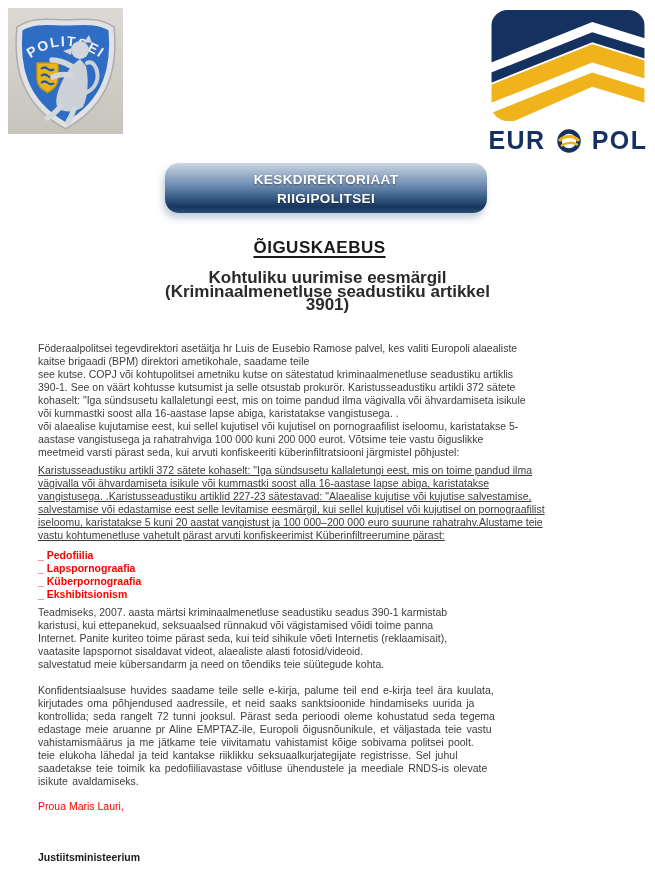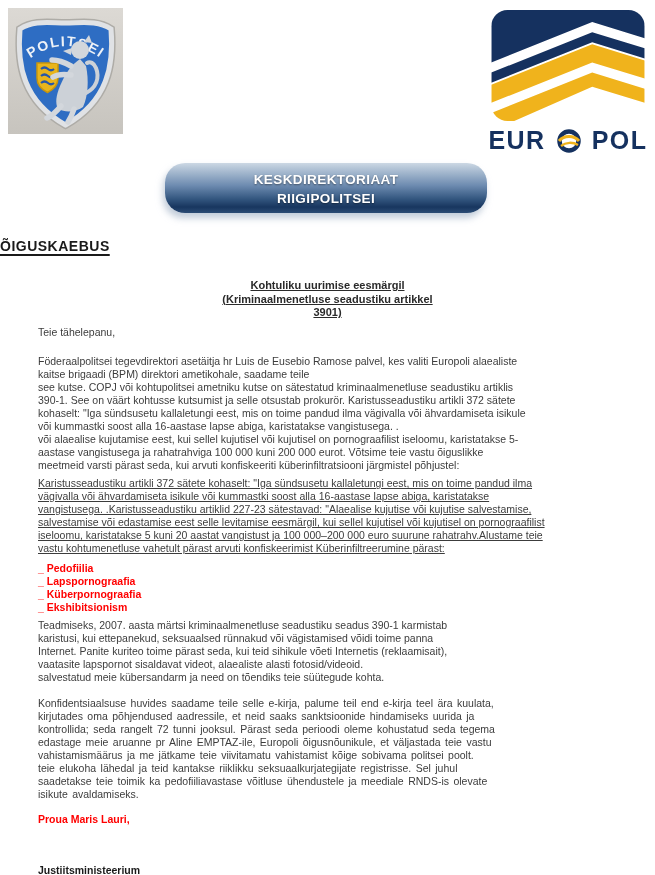--- a/index.html
+++ b/index.html
@@ -12,52 +12,51 @@
   
   .europol{position:absolute;left:487px;top:10px;width:162px;text-align:center;}
   .europol .wordmark{
     display:flex;align-items:center;justify-content:center;gap:10px;
     margin-top:1px;font-weight:bold;font-size:25px;letter-spacing:1.5px;color:#15315f;
   }
   .europol .wordmark svg{margin:0 1px;}
   
   .banner{
     position:absolute;left:165px;top:163px;width:322px;height:50px;
-    border-radius:20px;
+    border-radius:14px;
     background:linear-gradient(180deg,#ccd8e4 0%,#a9bcd1 16%,#6d8bb0 45%,#33567f 72%,#18365f 88%,#2b4c75 100%);
     box-shadow:-2px 5px 7px rgba(160,176,197,0.65);
     color:#ffffff;font-weight:bold;font-size:13.5px;line-height:19px;
     text-align:center;padding-top:7px;box-sizing:border-box;
     text-shadow:0 1px 2px rgba(0,0,0,0.45);letter-spacing:0.4px;
   }
   
   .doc-title{
-    position:absolute;left:0;right:16px;top:238px;
-    font-size:14px;font-weight:bold;color:#1a1a1a;
+    position:absolute;left:0;right:16px;top:238px;text-align:center;
+    font-size:17px;font-weight:bold;color:#1a1a1a;
     text-decoration:underline;text-decoration-thickness:2px;text-underline-offset:3px;
     letter-spacing:0.5px;
   }
   .doc-subtitle{
-    position:absolute;left:0;right:0;top:279px;text-align:center;
-    font-size:11px;font-weight:bold;line-height:13.5px;color:#2a2a2a;
+    position:absolute;left:0;right:0;top:271px;text-align:center;
+    font-size:17px;font-weight:bold;line-height:13.5px;color:#2a2a2a;
     white-space:pre-line;
-    text-decoration:underline;
   }
   
   .letter{position:absolute;left:38px;top:326px;width:612px;font-size:10.5px;line-height:13px;}
   .para{white-space:pre-line;margin:0;}
   .salutation{margin:0;}
   .p1{margin-top:16px;}
   .p2{margin-top:5px;text-decoration:underline;}
   .accusations{margin-top:7px;color:#ff0000;font-weight:bold;}
   .acc{line-height:13px;}
   .p3{margin-top:5px;}
   .p4{margin-top:13px;word-spacing:1.5px;}
   .closing{margin-top:4px;}
-  .sig-name{margin-top:12px;color:#ff0000;font-weight:bold;}
+  .sig-name{margin-top:12px;color:#ff0000;font-weight:normal;}
   .sig-org{font-weight:bold;color:#1a1a1a;margin-top:38px;}
 </style>
 </head>
 <body>
 
 <div class="page">
 
   <svg class="badge" width="115" height="126" viewBox="0 0 115 126">
     <defs>
       <linearGradient id="phbg" x1="0" y1="0" x2="0" y2="1">
@@ -127,21 +126,20 @@
     <div>KESKDIREKTORIAAT</div>
     <div>RIIGIPOLITSEI</div>
   </div>
 
   <div class="doc-title">ÕIGUSKAEBUS</div>
   <div class="doc-subtitle">Kohtuliku uurimise eesmärgil
 (Kriminaalmenetluse seadustiku artikkel
 3901)</div>
 
   <div class="letter">
-    <div class="salutation">Teie tähelepanu,</div>
     <div class="para p1">Föderaalpolitsei tegevdirektori asetäitja hr Luis de Eusebio Ramose palvel, kes valiti Europoli alaealiste
 kaitse brigaadi (BPM) direktori ametikohale, saadame teile
 see kutse. COPJ või kohtupolitsei ametniku kutse on sätestatud kriminaalmenetluse seadustiku artiklis
 390-1. See on väärt kohtusse kutsumist ja selle otsustab prokurör. Karistusseadustiku artikli 372 sätete
 kohaselt: "Iga sündsusetu kallaletungi eest, mis on toime pandud ilma vägivalla või ähvardamiseta isikule
 või kummastki soost alla 16-aastase lapse abiga, karistatakse vangistusega. .
 või alaealise kujutamise eest, kui sellel kujutisel või kujutisel on pornograafilist iseloomu, karistatakse 5-
 aastase vangistusega ja rahatrahviga 100 000 kuni 200 000 eurot. Võtsime teie vastu õiguslikke
 meetmeid varsti pärast seda, kui arvuti konfiskeeriti küberinfiltratsiooni järgmistel põhjustel:</div>
     <div class="para p2">Karistusseadustiku artikli 372 sätete kohaselt: "Iga sündsusetu kallaletungi eest, mis on toime pandud ilma

